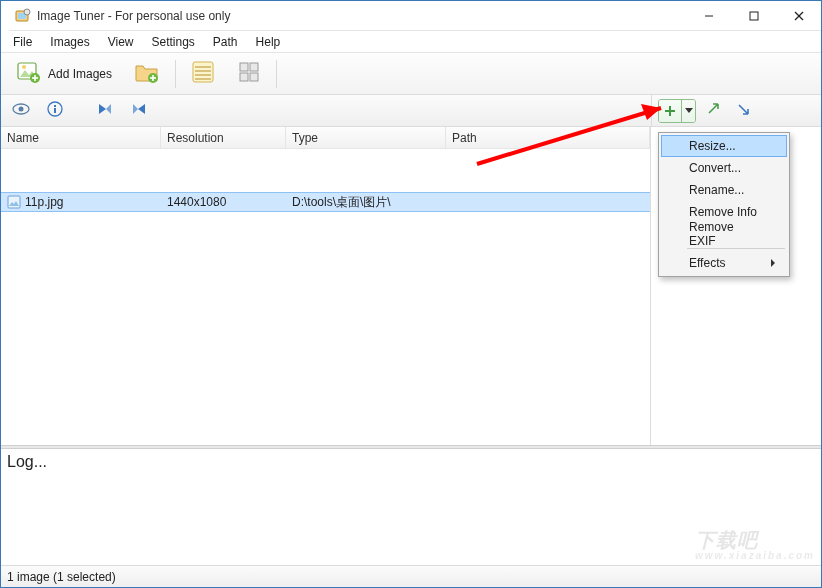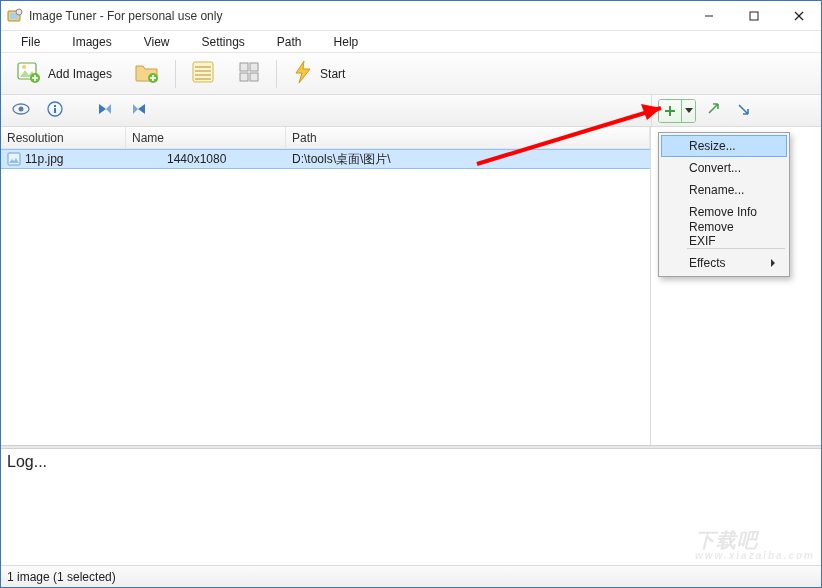--- a/index.html
+++ b/index.html
@@ -1,26 +1,26 @@
 <!DOCTYPE html>
 <html><head>
 <meta charset="utf-8">
 <style>
   * { box-sizing: border-box; }
   html, body { margin: 0; padding: 0; font-family: "Segoe UI", "Microsoft YaHei", Tahoma, sans-serif; font-size: 12px; color: #222; }
   .window { width: 822px; height: 588px; border: 1px solid #3a77b7; background: #fff; display: flex; flex-direction: column; position: relative; }
   
-  .titlebar { height: 30px; background: #fff; display: flex; align-items: center; padding-left: 6px; border-bottom: 1px solid #e5e5e5; }
+  .titlebar { height: 30px; background: #fff; display: flex; align-items: center; padding-left: 6px; border-bottom: 1px solid #e5e5e5; margin-left: 8px; }
   .titlebar .app-ico { width: 16px; height: 16px; margin-right: 6px; }
   .titlebar .title { flex: 0 0 auto; font-size: 12px; color: #333; }
   .titlebar .spacer { flex: 1; }
   .winbtn { width: 45px; height: 29px; display: flex; align-items: center; justify-content: center; color: #222; }
   .winbtn svg { display: block; }
   
-  .menubar { height: 22px; display: flex; align-items: center; padding: 0 12px; gap: 16px; border-bottom: 1px solid #e5e5e5; }
+  .menubar { height: 22px; display: flex; align-items: center; padding: 0 4px; gap: 2px; border-bottom: 1px solid #e5e5e5; }
   .menubar .menu { padding: 2px 8px; }
   
   .toolbar-main { height: 42px; display: flex; align-items: center; gap: 8px; padding: 0 8px; border-bottom: 1px solid #dcdcdc; background: linear-gradient(#fdfdfd,#f3f3f3); }
   .tbtn { display: flex; align-items: center; gap: 6px; padding: 3px 6px; border: 1px solid transparent; border-radius: 3px; }
   .tbtn .lbl { font-size: 12px; }
   .vsep { width: 1px; height: 28px; background: #d9d9d9; }
   
   .toolbar-row { height: 32px; display: flex; border-bottom: 1px solid #dcdcdc; }
   .toolbar-left { flex: 1; display: flex; align-items: center; gap: 10px; padding: 0 8px; background: linear-gradient(#fbfbfb,#efefef); }
   .toolbar-right { width: 170px; display: flex; align-items: center; gap: 6px; padding: 0 6px; background: linear-gradient(#fbfbfb,#efefef); border-left: 1px solid #dcdcdc; position: relative; }
@@ -31,21 +31,21 @@
   .add-drop .plus { width: 22px; height: 22px; display: flex; align-items: center; justify-content: center; background: linear-gradient(#f6fbf6,#eaf5ea); }
   .add-drop .caret { width: 14px; height: 22px; display: flex; align-items: center; justify-content: center; border-left: 1px solid #8fbe8f; background: linear-gradient(#f6fbf6,#eaf5ea); }
   
   .content { flex: 1; display: flex; min-height: 0; }
   .list-pane { flex: 1; display: flex; flex-direction: column; border-right: 1px solid #dcdcdc; }
   .right-pane { width: 170px; background: #fff; }
   .list-header { height: 22px; display: flex; align-items: stretch; border-bottom: 1px solid #e5e5e5; background: linear-gradient(#fdfdfd,#f1f1f1); font-size: 12px; color: #333; }
   .list-header .col { display: flex; align-items: center; padding: 0 6px; border-right: 1px solid #e5e5e5; }
   .list-body { flex: 1; overflow: auto; }
   .row { height: 20px; display: flex; align-items: center; font-size: 12px; }
-  .row.selected { background: #cfe6ff; border: 1px solid #8ec1f5; border-left: none; border-right: none; }
+  .row.selected { background: #cfe6ff; border: 1px solid #8ec1f5; border-left: none; border-right: none; margin-top: 43px; }
   .row .cell { padding: 0 6px; overflow: hidden; white-space: nowrap; text-overflow: ellipsis; display: flex; align-items: center; gap: 4px; }
   .file-ico { width: 14px; height: 14px; flex: 0 0 auto; }
   
   .splitter { height: 4px; background: #e8e8e8; border-top: 1px solid #d0d0d0; border-bottom: 1px solid #d0d0d0; cursor: row-resize; }
   .log-pane { height: 116px; overflow: auto; padding: 4px 6px; font-size: 16px; }
   
   .statusbar { height: 22px; border-top: 1px solid #dcdcdc; background: linear-gradient(#fbfbfb,#efefef); display: flex; align-items: center; padding: 0 6px; font-size: 12px; }
   
   .ctxmenu { position: absolute; top: 131px; left: 657px; width: 132px; background: #f4f4f4; border: 1px solid #a2a2a2; box-shadow: 2px 3px 6px rgba(0,0,0,0.25); padding: 2px; z-index: 50; }
   .ctxmenu .item { height: 22px; display: flex; align-items: center; padding: 0 24px 0 28px; font-size: 12px; position: relative; }
@@ -140,28 +140,20 @@
       <span>
         <svg width="24" height="24" viewBox="0 0 24 24">
             <rect x="3" y="3" width="8" height="8" fill="#e8e8e8" stroke="#9a9a9a"></rect>
             <rect x="13" y="3" width="8" height="8" fill="#e8e8e8" stroke="#9a9a9a"></rect>
             <rect x="3" y="13" width="8" height="8" fill="#e8e8e8" stroke="#9a9a9a"></rect>
             <rect x="13" y="13" width="8" height="8" fill="#e8e8e8" stroke="#9a9a9a"></rect>
           </svg>
       </span>
     </div>
     <div class="vsep"></div>
-    <div class="tbtn">
-      <span>
-        <svg width="22" height="26" viewBox="0 0 22 26">
-            <polygon points="12,2 4,14 10,14 7,24 18,10 11,10" fill="#f7c73d" stroke="#cf9b1d"></polygon>
-          </svg>
-      </span>
-      <span class="lbl">Start</span>
-    </div>
   </div>
 
   <div class="toolbar-row">
     <div class="toolbar-left">
       <div class="ibtn">
           <span><svg width="18" height="14" viewBox="0 0 18 14">
               <ellipse cx="9" cy="7" rx="8" ry="5" fill="none" stroke="#5a7fa6" stroke-width="1.3"></ellipse>
               <circle cx="9" cy="7" r="2.5" fill="#5a7fa6"></circle>
             </svg></span>
         </div>
@@ -216,22 +208,23 @@
         </div>
       <div class="ibtn">
           <span><span class="pill red"></span></span>
         </div>
     </div>
   </div>
 
   <div class="content">
     <div class="list-pane">
       <div class="list-header">
+        <div class="col" style="width:160px">Name</div>
         <div class="col" style="width:125px">Resolution</div>
-        <div class="col" style="width:160px">Name</div>
+        <div class="col" style="width:160px">Type</div>
         <div class="col" style="flex:1">Path</div>
       </div>
       <div class="list-body">
         <div class="row selected">
           <div class="cell" style="width:160px">
             <span class="file-ico"><svg width="14" height="14" viewBox="0 0 14 14">
                   <rect x="1" y="1" width="12" height="12" rx="1" fill="#eaf3fb" stroke="#6aa2d9"></rect>
                   <polygon points="2,11 5,7 7,9 9,6 12,11" fill="#8fc0e9"></polygon>
                 </svg></span>
             <span>11p.jpg</span>

